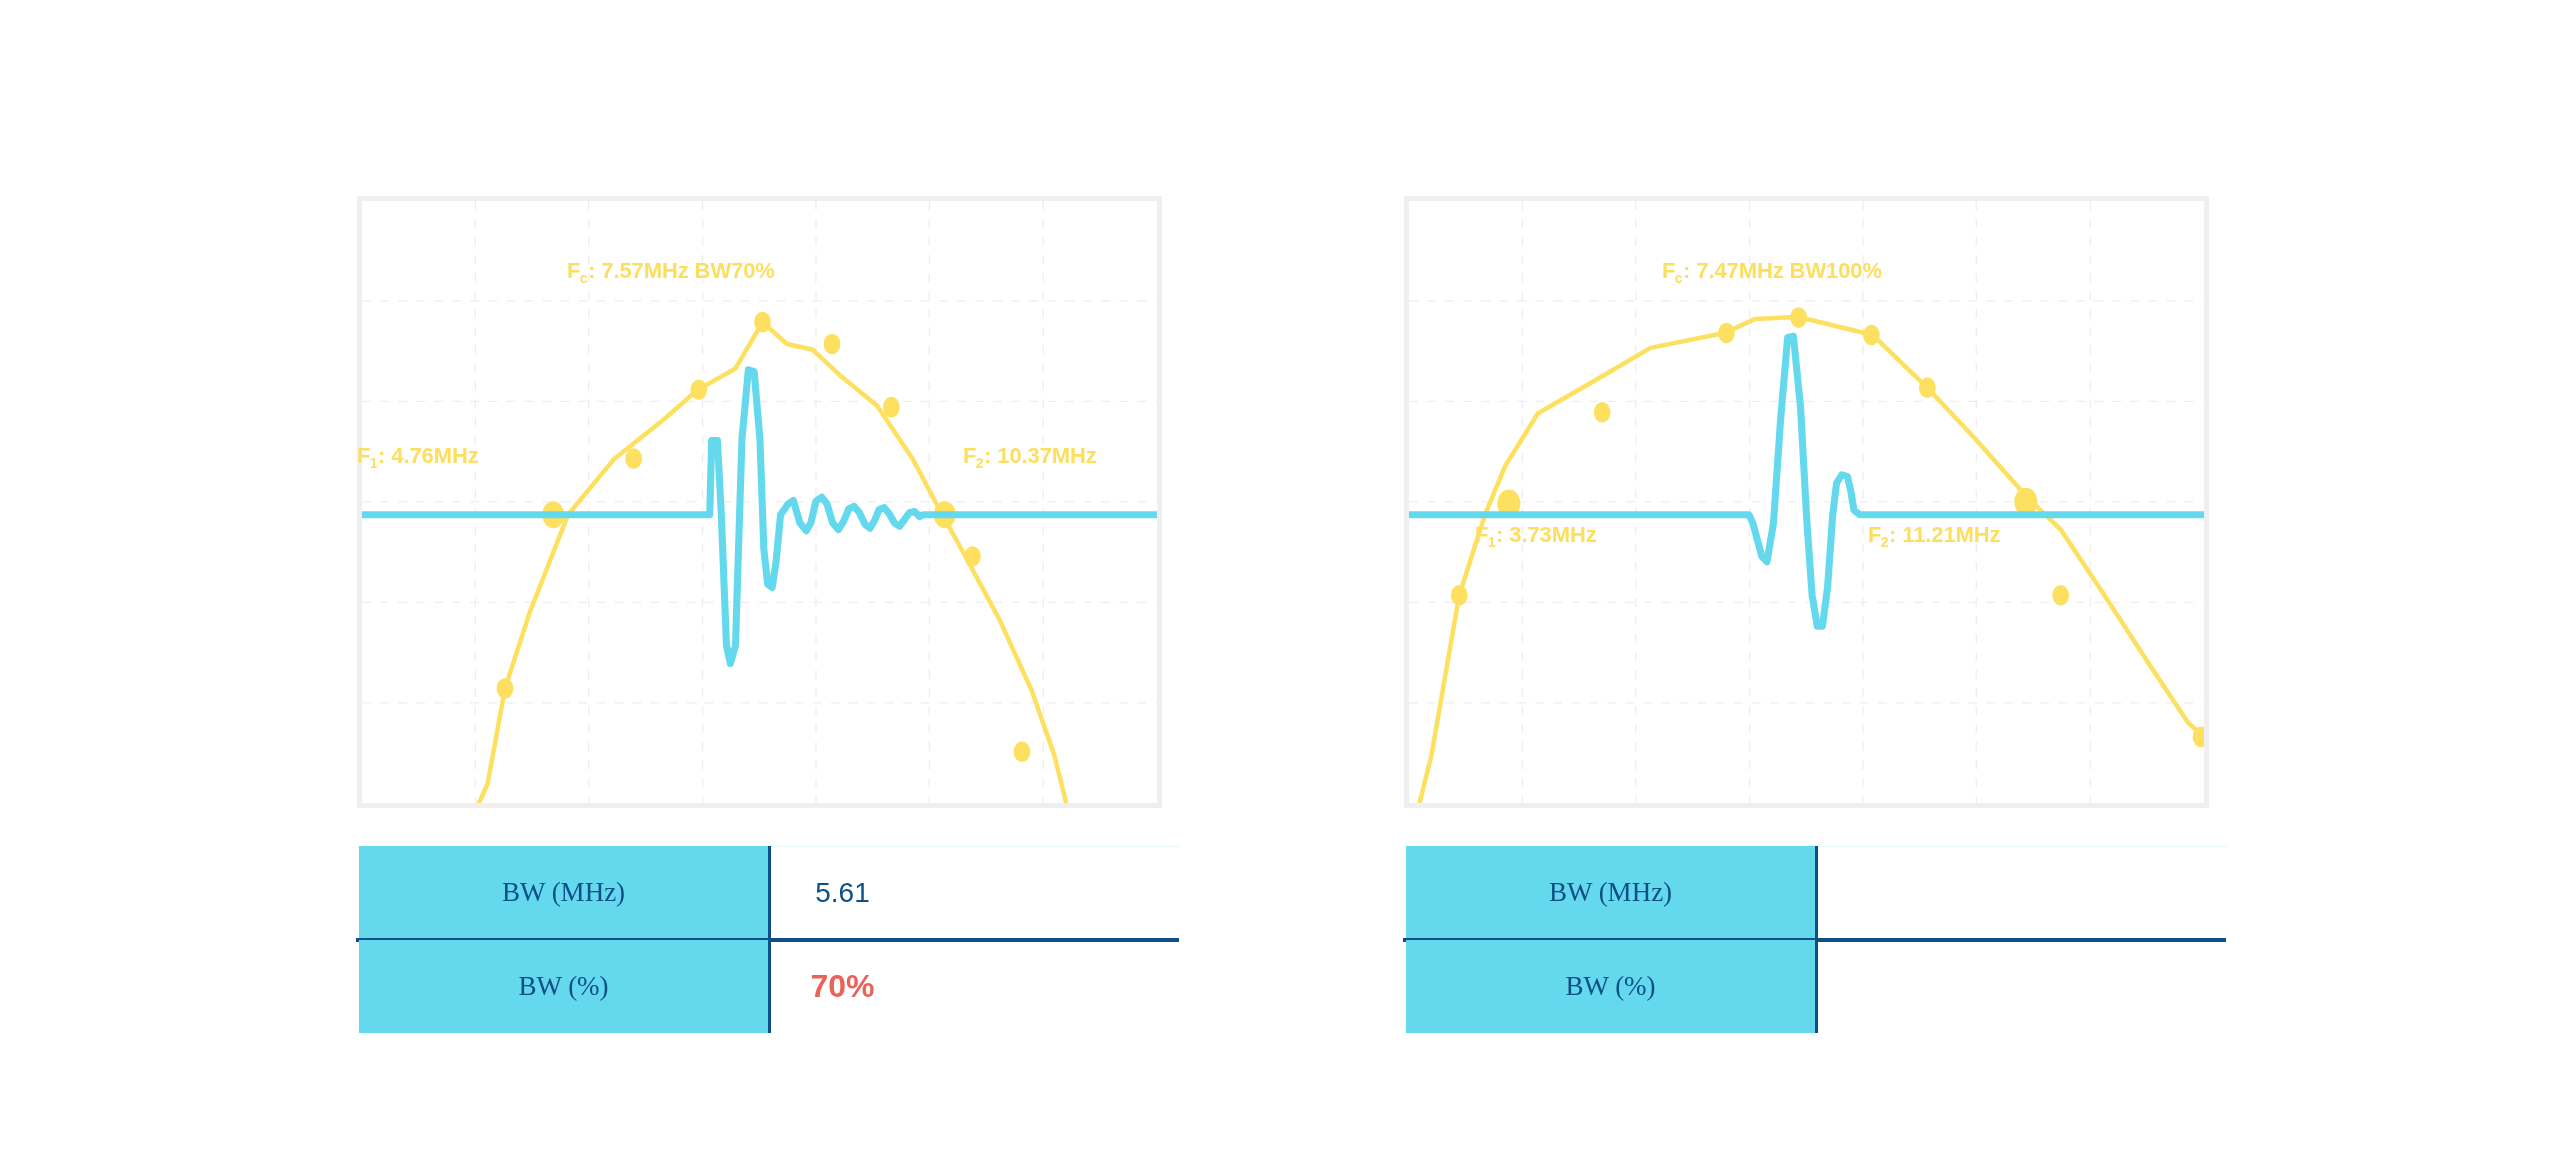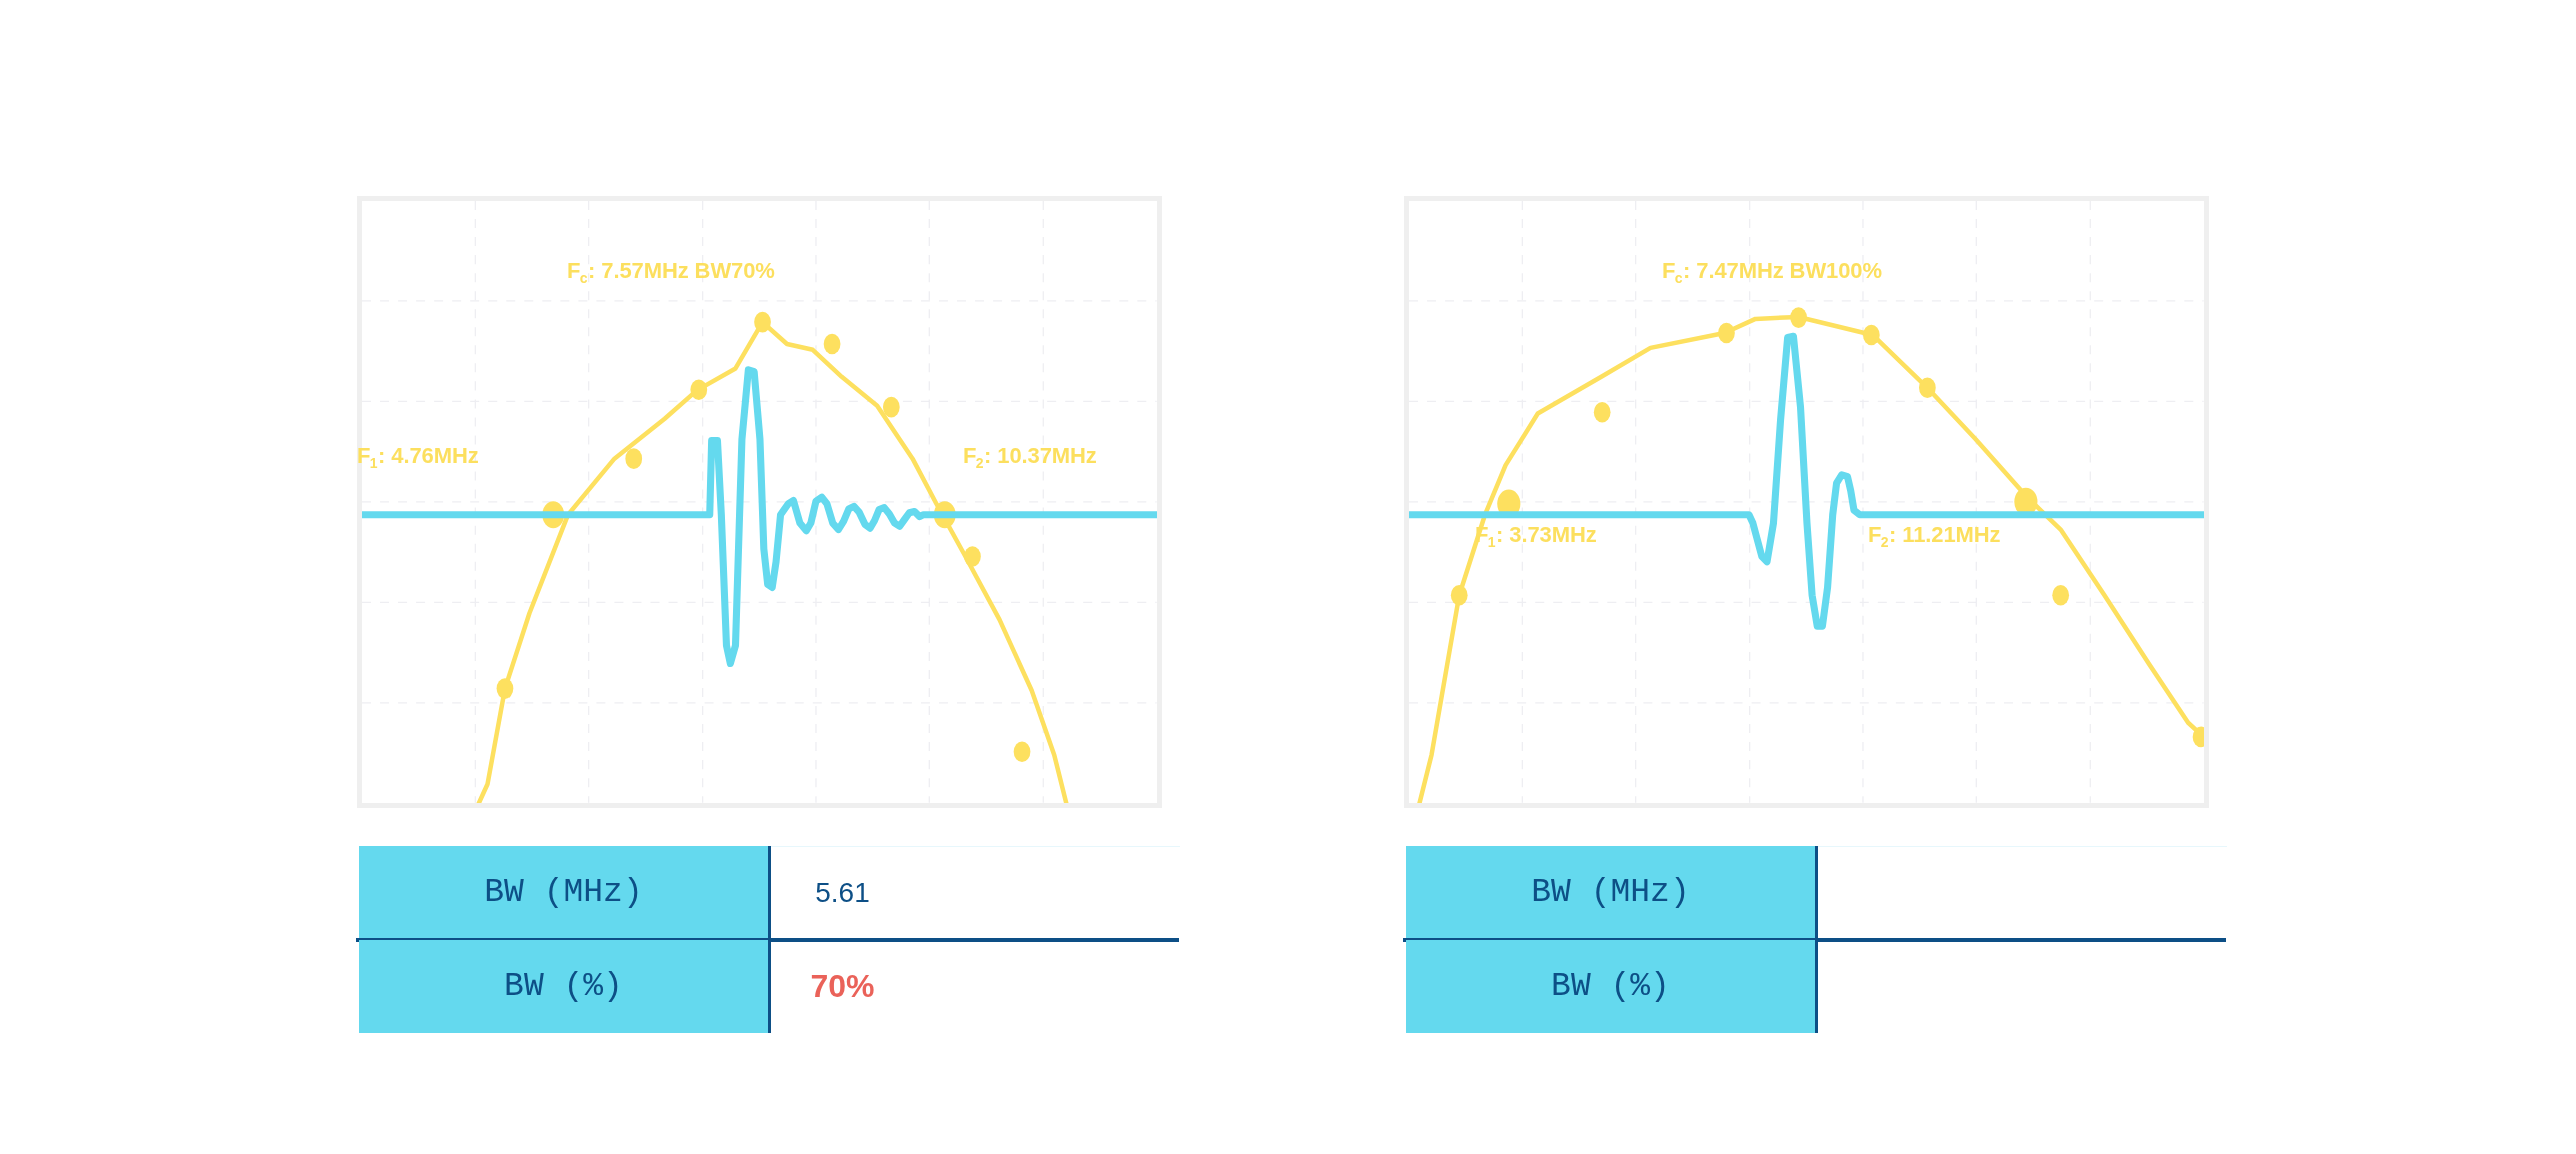--- a/index.html
+++ b/index.html
@@ -105,22 +105,22 @@
     left: 0;
     top: 0;
     width: 409px;
     height: 100%;
     background: #64d9ee;
     box-sizing: border-box;
     display: flex;
     align-items: center;
     justify-content: center;
     color: #0d4f86;
-    font-size: 33px;
-    font-family: Liberation Mono, monospace;
+    font-size: 27px;
+    font-family: Liberation Serif, serif;
   }
   .bw-val {
     position: absolute;
     left: 409px;
     top: 0;
     right: 0;
     height: 100%;
     display: flex;
     align-items: center;
     justify-content: center;

